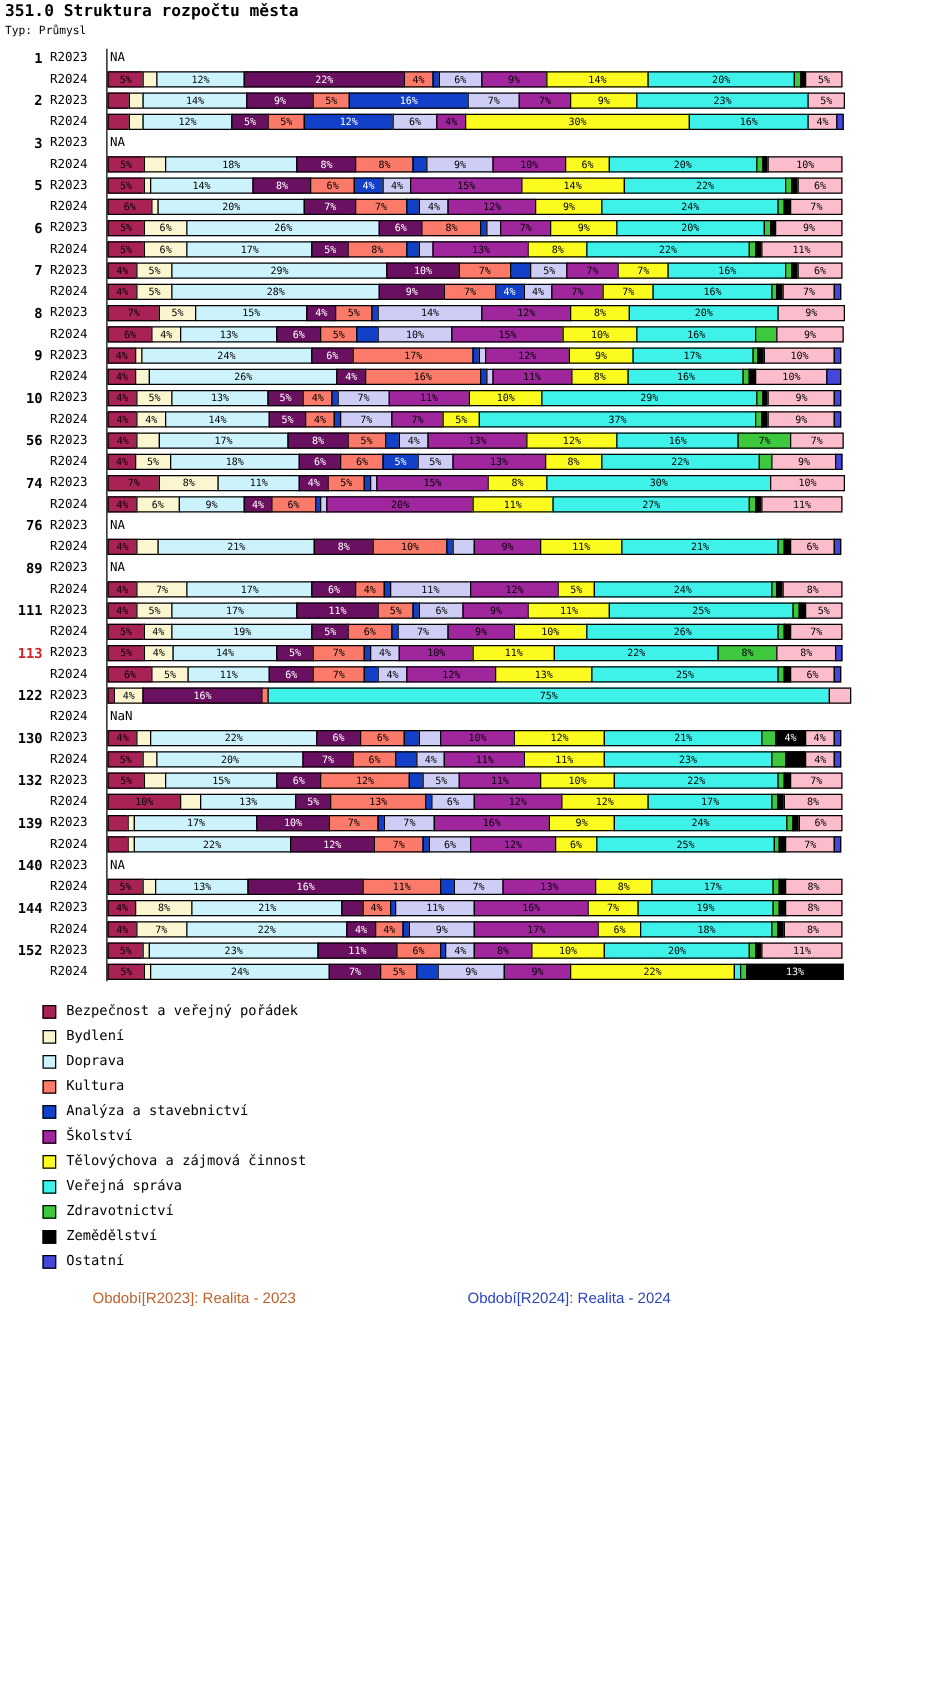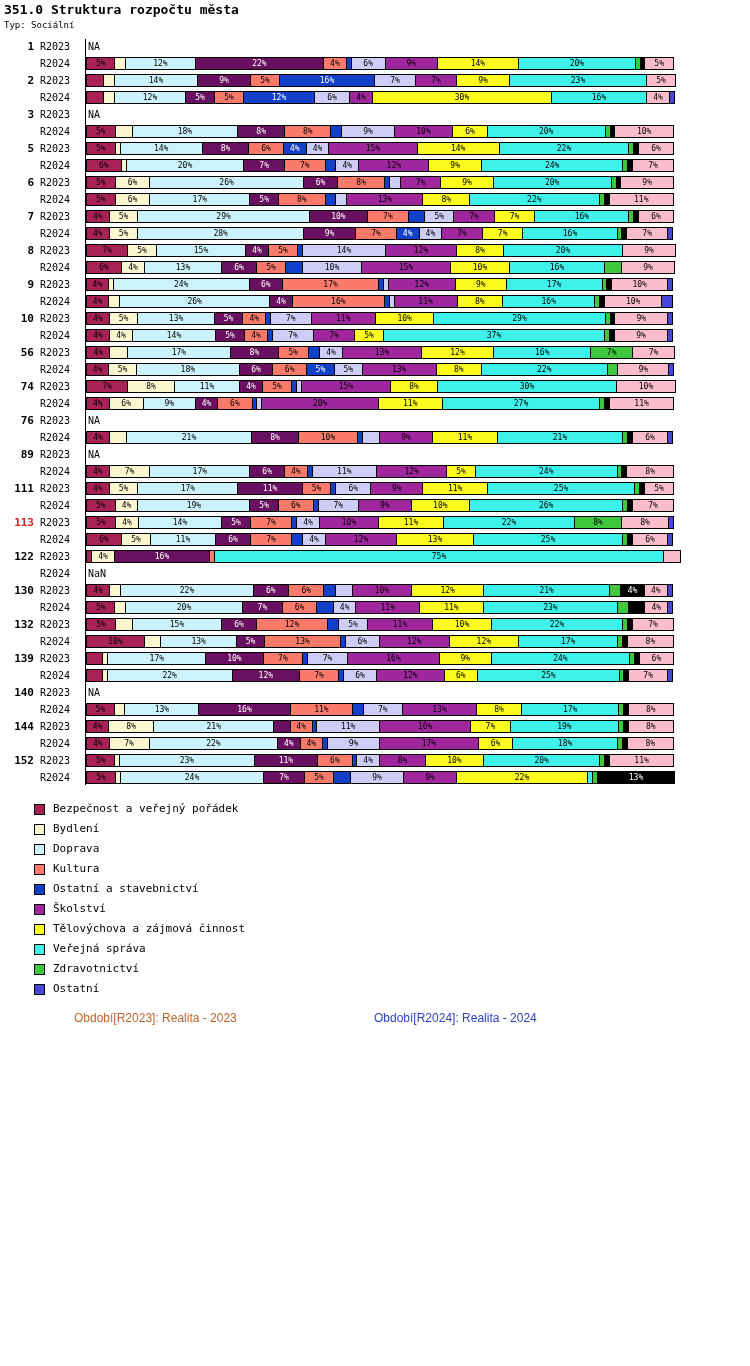--- a/index.html
+++ b/index.html
@@ -157,21 +157,21 @@
     white-space: nowrap;
   }
   .foot-1 { left: 74px; color: #c0622a; }
   .foot-2 { left: 374px; color: #2a44c0; }
 </style>
 </head>
 <body>
 
 <div class="titles">
   <div class="title-sub">351.0 Struktura rozpočtu města</div>
-  <div class="title-type">Typ: Sociální</div>
+  <div class="title-type">Typ: Průmysl</div>
 </div>
 
 <div id="plot">
   <div id="axis"></div>
   <div id="groups">
       <div class="group">
         <div class="row">
           <div class="grp-label">1</div>
           <div class="per-label">R2023</div>
           <div class="na-text">NA</div>
@@ -413,24 +413,25 @@
         </div>
       </div>
     </div>
 </div>
 
 <div id="legend">
     <div class="leg-item"><span class="leg-swatch" style="background: rgb(168, 34, 85);"></span><span class="leg-text">Bezpečnost a veřejný pořádek</span></div>
     <div class="leg-item"><span class="leg-swatch" style="background: rgb(251, 246, 208);"></span><span class="leg-text">Bydlení</span></div>
     <div class="leg-item"><span class="leg-swatch" style="background: rgb(204, 242, 251);"></span><span class="leg-text">Doprava</span></div>
     <div class="leg-item"><span class="leg-swatch" style="background: rgb(251, 122, 106);"></span><span class="leg-text">Kultura</span></div>
-    <div class="leg-item"><span class="leg-swatch" style="background: rgb(19, 64, 200);"></span><span class="leg-text">Ostatní a stavebnictví</span></div>
+    <div class="leg-item"><span class="leg-swatch" style="background: rgb(19, 64, 200);"></span><span class="leg-text">Analýza a stavebnictví</span></div>
     <div class="leg-item"><span class="leg-swatch" style="background: rgb(160, 38, 158);"></span><span class="leg-text">Školství</span></div>
     <div class="leg-item"><span class="leg-swatch" style="background: rgb(251, 251, 32);"></span><span class="leg-text">Tělovýchova a zájmová činnost</span></div>
     <div class="leg-item"><span class="leg-swatch" style="background: rgb(62, 242, 234);"></span><span class="leg-text">Veřejná správa</span></div>
     <div class="leg-item"><span class="leg-swatch" style="background: rgb(62, 200, 62);"></span><span class="leg-text">Zdravotnictví</span></div>
+    <div class="leg-item"><span class="leg-swatch" style="background: rgb(0, 0, 0);"></span><span class="leg-text">Zemědělství</span></div>
     <div class="leg-item"><span class="leg-swatch" style="background: rgb(70, 70, 220);"></span><span class="leg-text">Ostatní</span></div>
   </div>
 
 <div id="footer">
   <div class="foot-item foot-1">Období[R2023]: Realita - 2023</div>
   <div class="foot-item foot-2">Období[R2024]: Realita - 2024</div>
 </div>
 
 </body></html>

